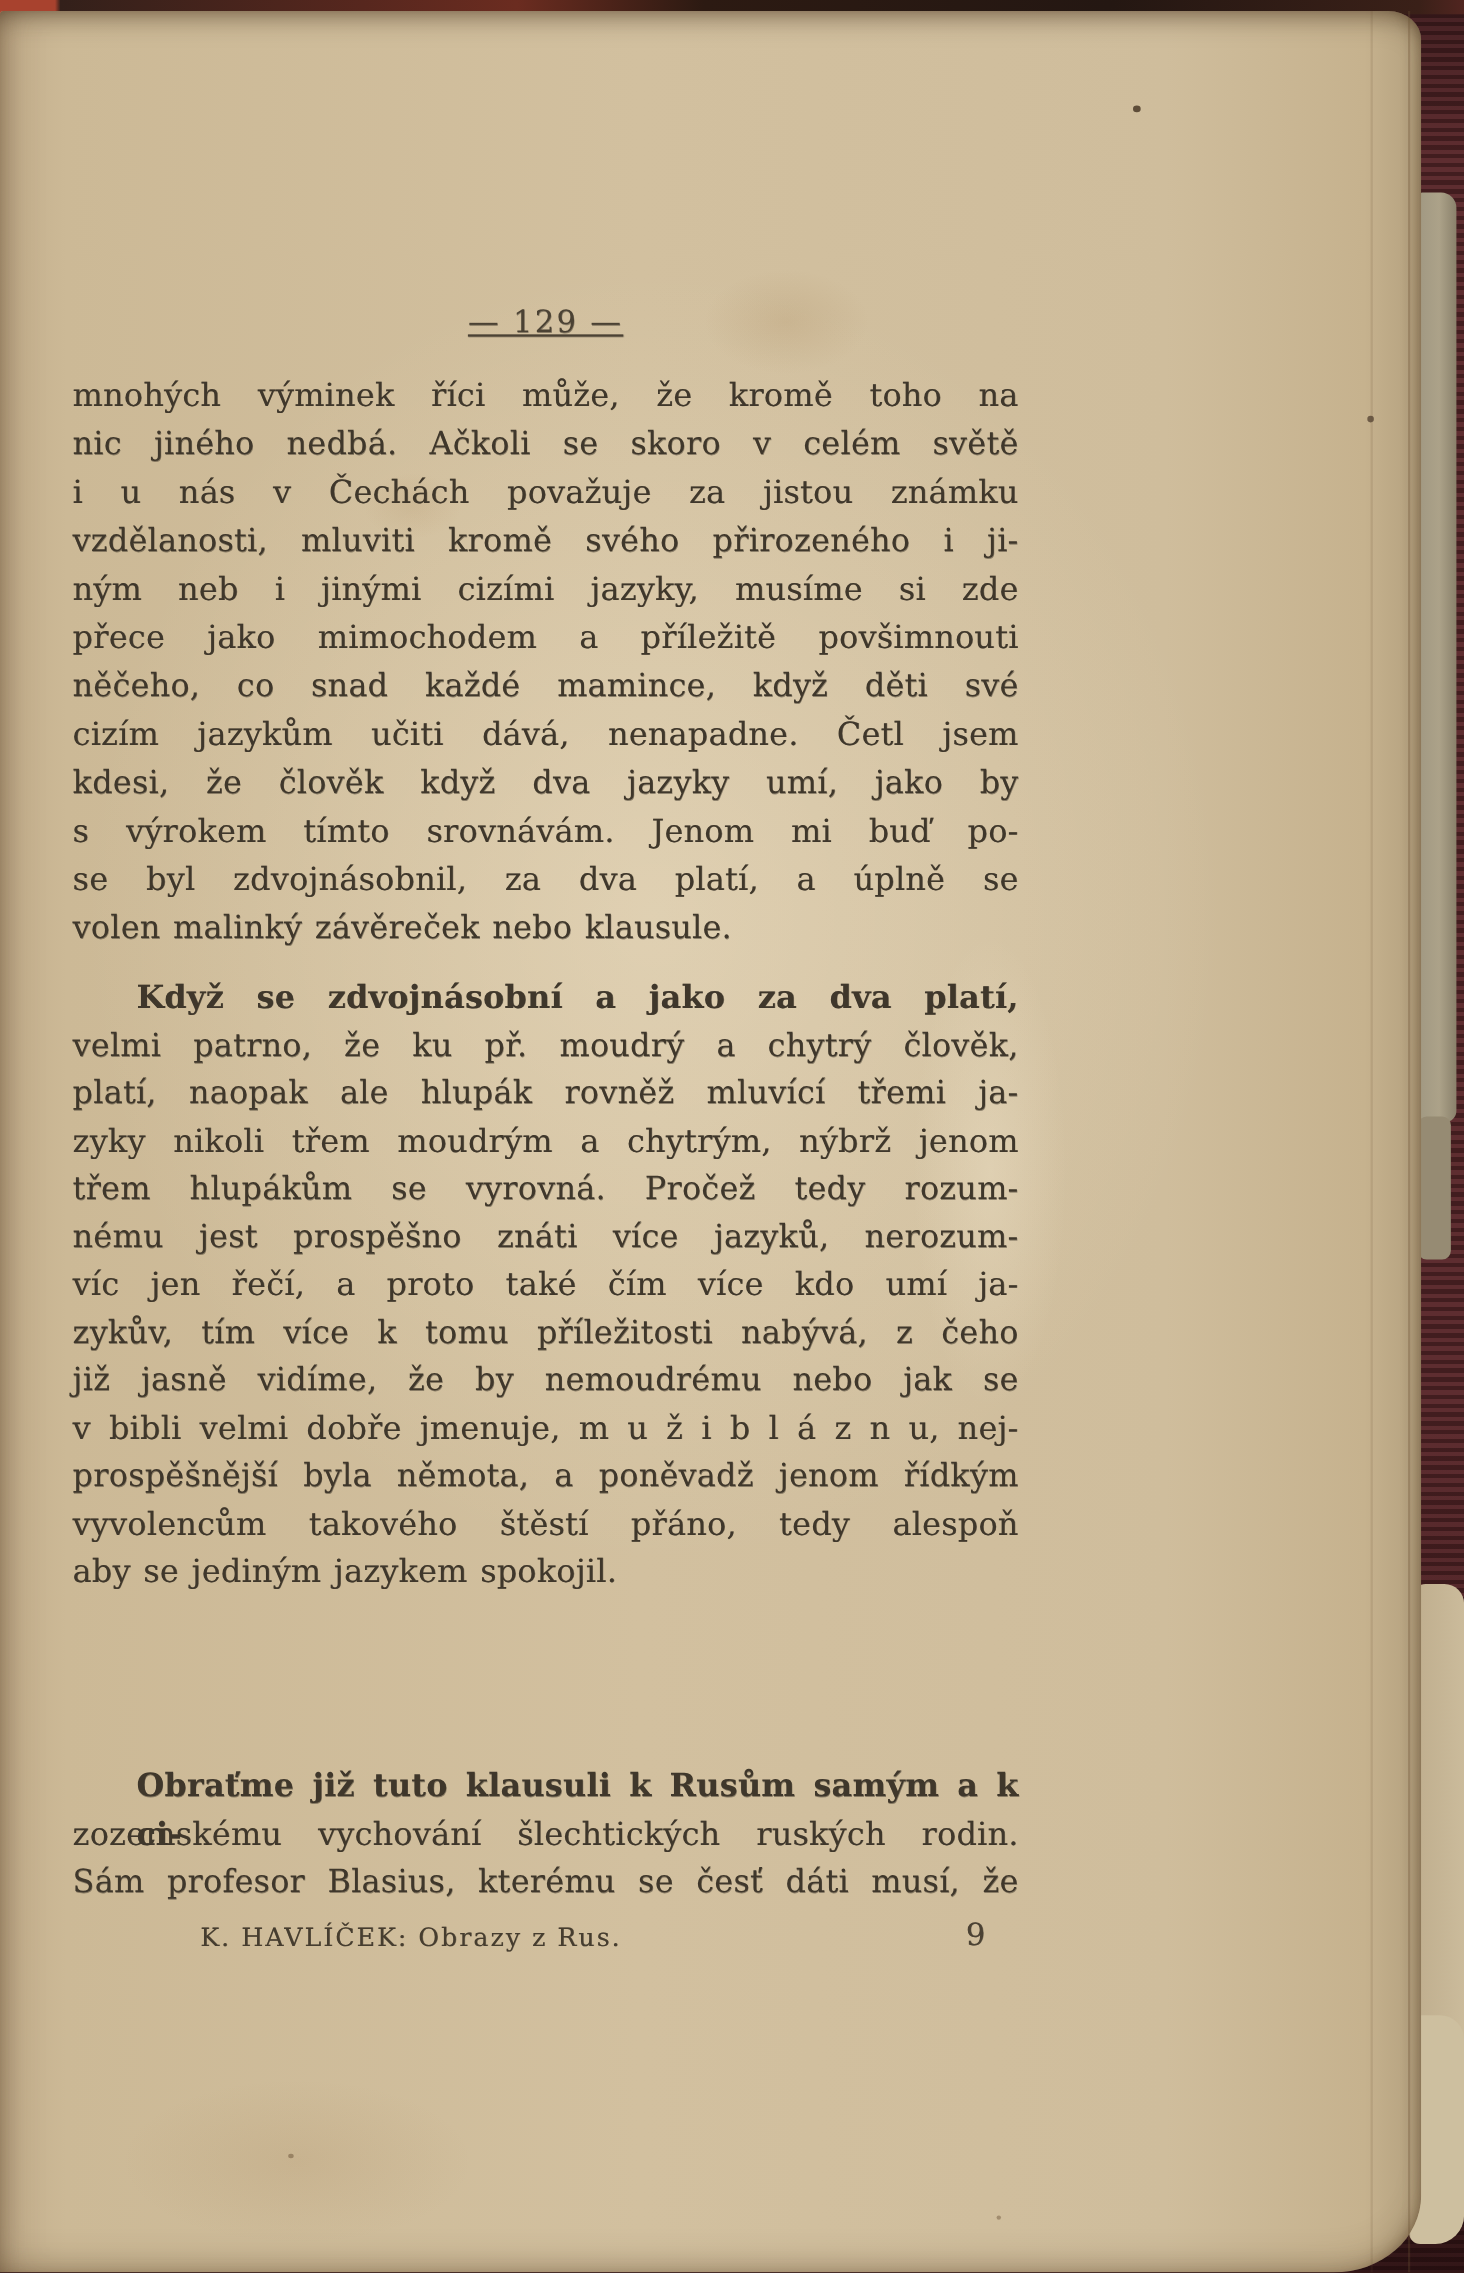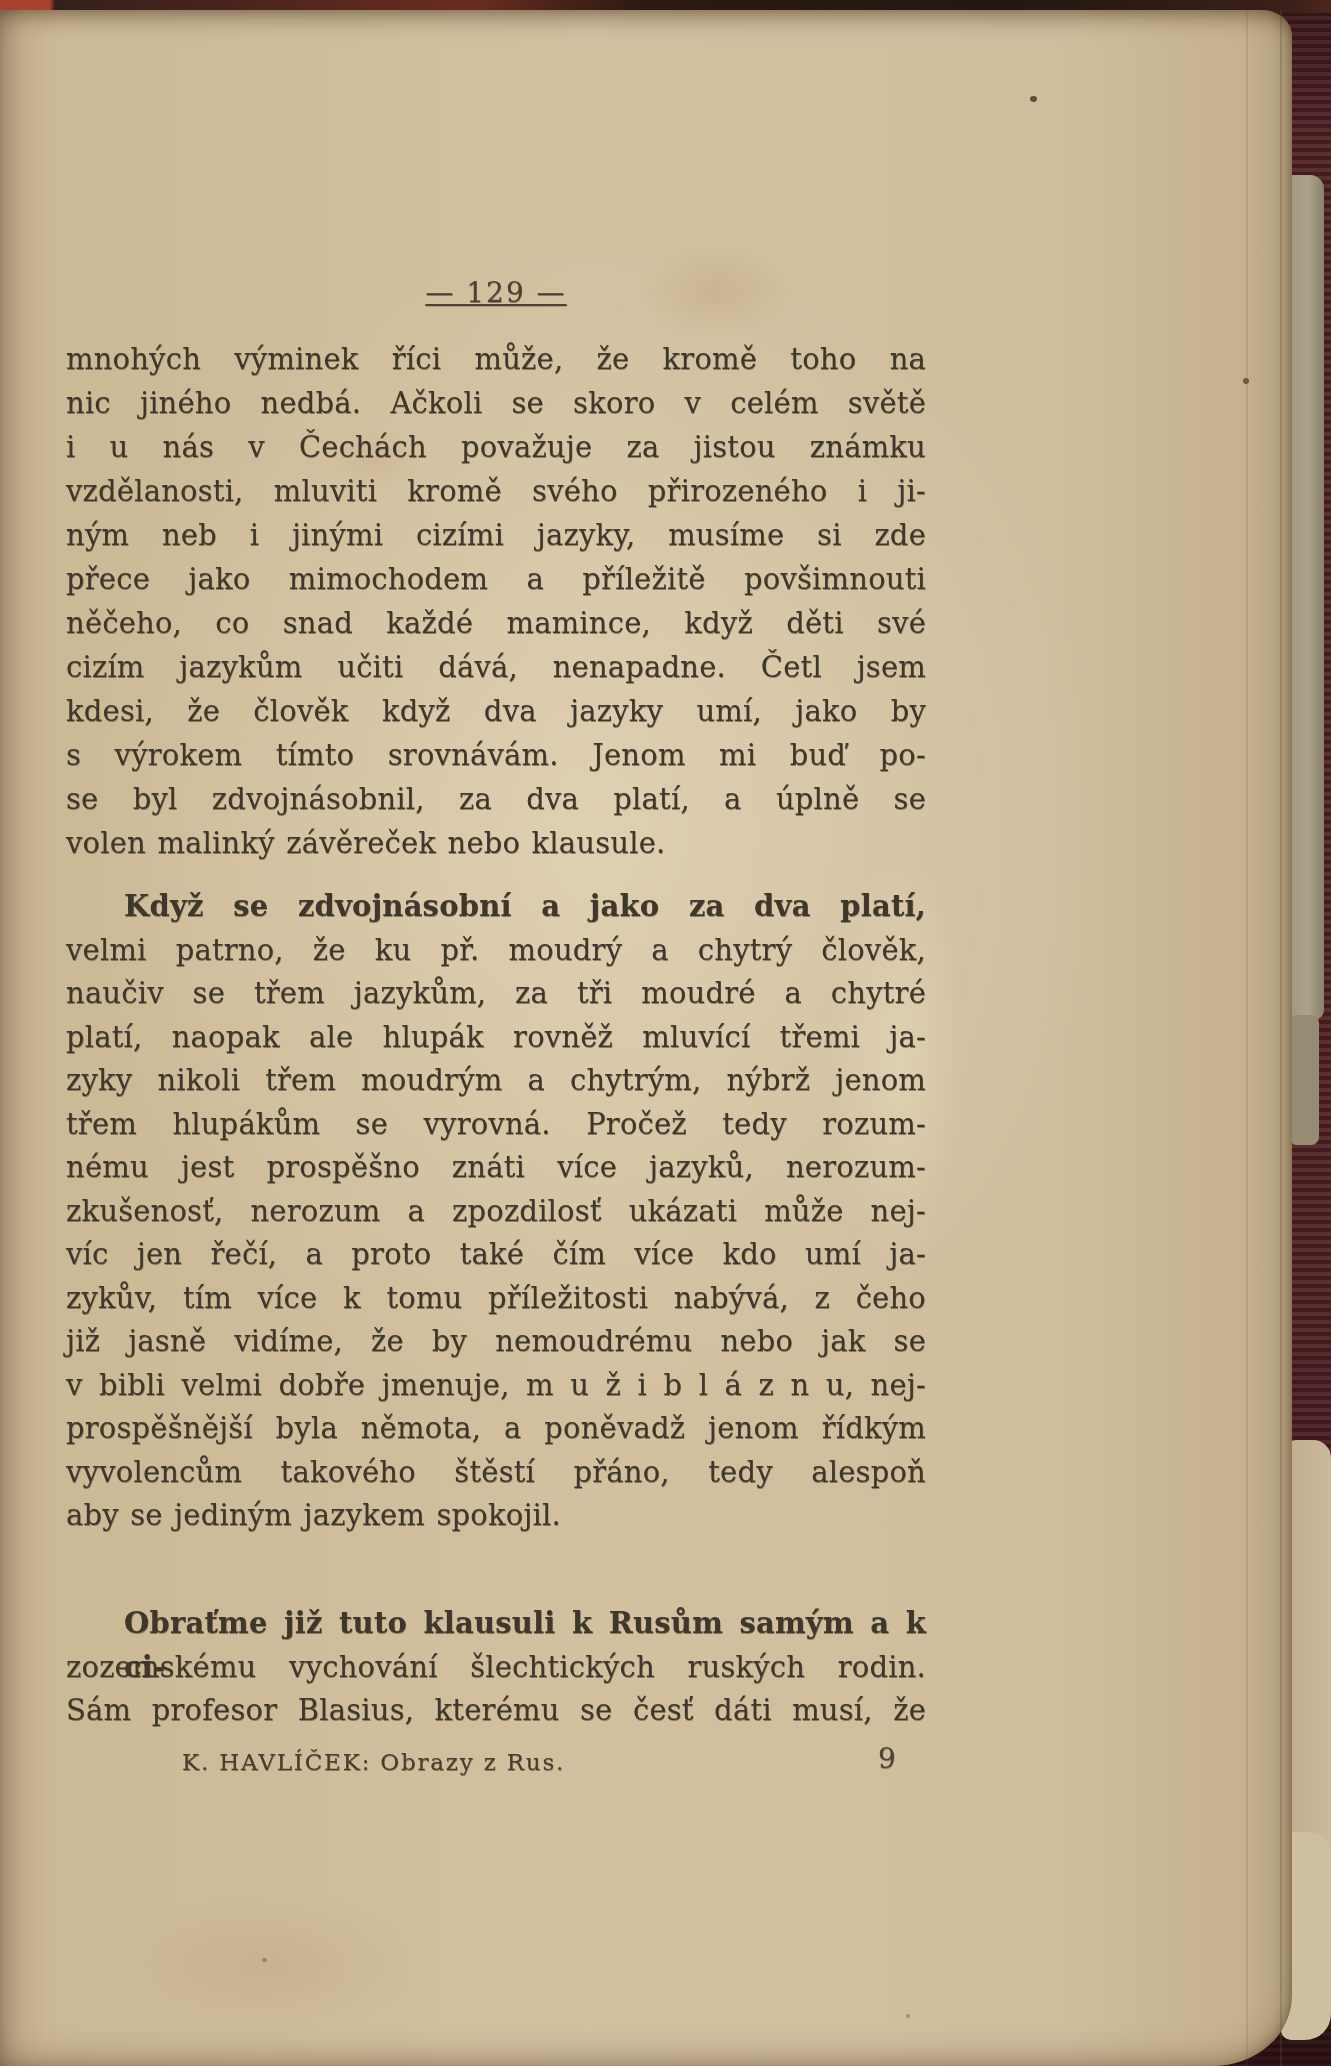--- a/index.html
+++ b/index.html
@@ -115,26 +115,24 @@
             <div class="line">něčeho, co snad každé mamince, když děti své</div>
             <div class="line">cizím jazykům učiti dává, nenapadne. Četl jsem</div>
             <div class="line">kdesi, že člověk když dva jazyky umí, jako by</div>
             <div class="line">s výrokem tímto srovnávám. Jenom mi buď po-</div>
             <div class="line">se byl zdvojnásobnil, za dva platí, a úplně se</div>
             <div class="line endline">volen malinký závěreček nebo klausule.</div>
           </div>
           <div class="paragraph para-1">
             <div class="line indent">Když se zdvojnásobní a jako za dva platí,</div>
             <div class="line">velmi patrno, že ku př. moudrý a chytrý člověk,</div>
-            <div class="line">naučiv se třem jazykům, za tři moudré a chytré</div>
             <div class="line">platí, naopak ale hlupák rovněž mluvící třemi ja-</div>
             <div class="line">zyky nikoli třem moudrým a chytrým, nýbrž jenom</div>
             <div class="line">třem hlupákům se vyrovná. Pročež tedy rozum-</div>
             <div class="line">nému jest prospěšno znáti více jazyků, nerozum-</div>
-            <div class="line">zkušenosť, nerozum a zpozdilosť ukázati může nej-</div>
             <div class="line">víc jen řečí, a proto také čím více kdo umí ja-</div>
             <div class="line">zykův, tím více k tomu příležitosti nabývá, z čeho</div>
             <div class="line">již jasně vidíme, že by nemoudrému nebo jak se</div>
             <div class="line">v bibli velmi dobře jmenuje, m u ž i   b l á z n u, nej-</div>
             <div class="line">prospěšnější byla němota, a poněvadž jenom řídkým</div>
             <div class="line">vyvolencům takového štěstí přáno, tedy alespoň</div>
             <div class="line endline">aby se jediným jazykem spokojil.</div>
           </div>
           <div class="paragraph para-2">
             <div class="line indent">Obraťme již tuto klausuli k Rusům samým a k ci-</div>

